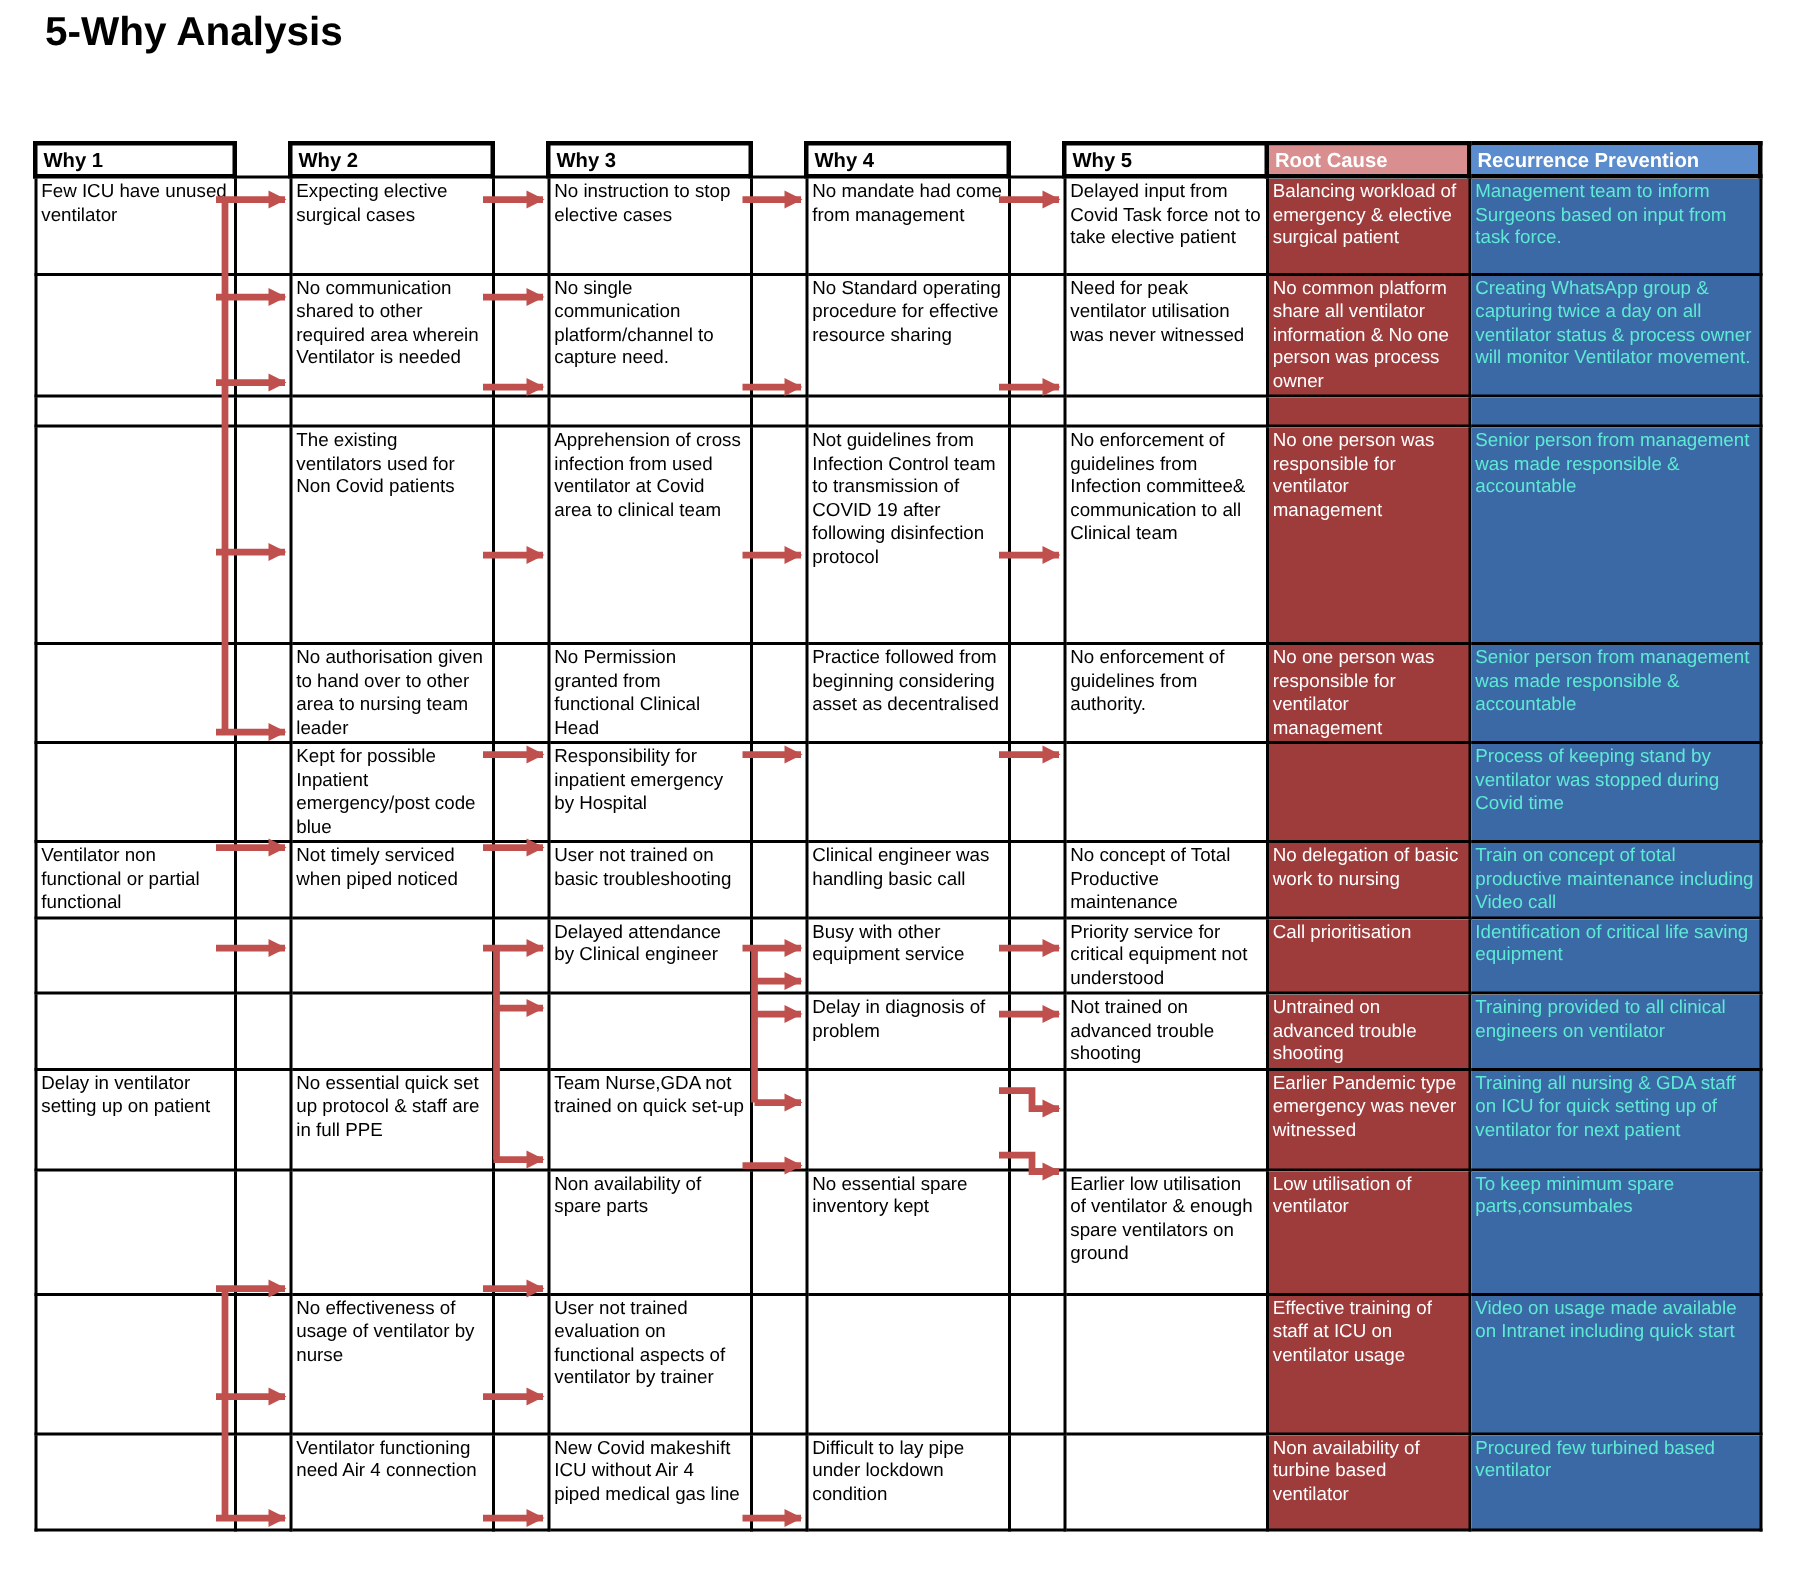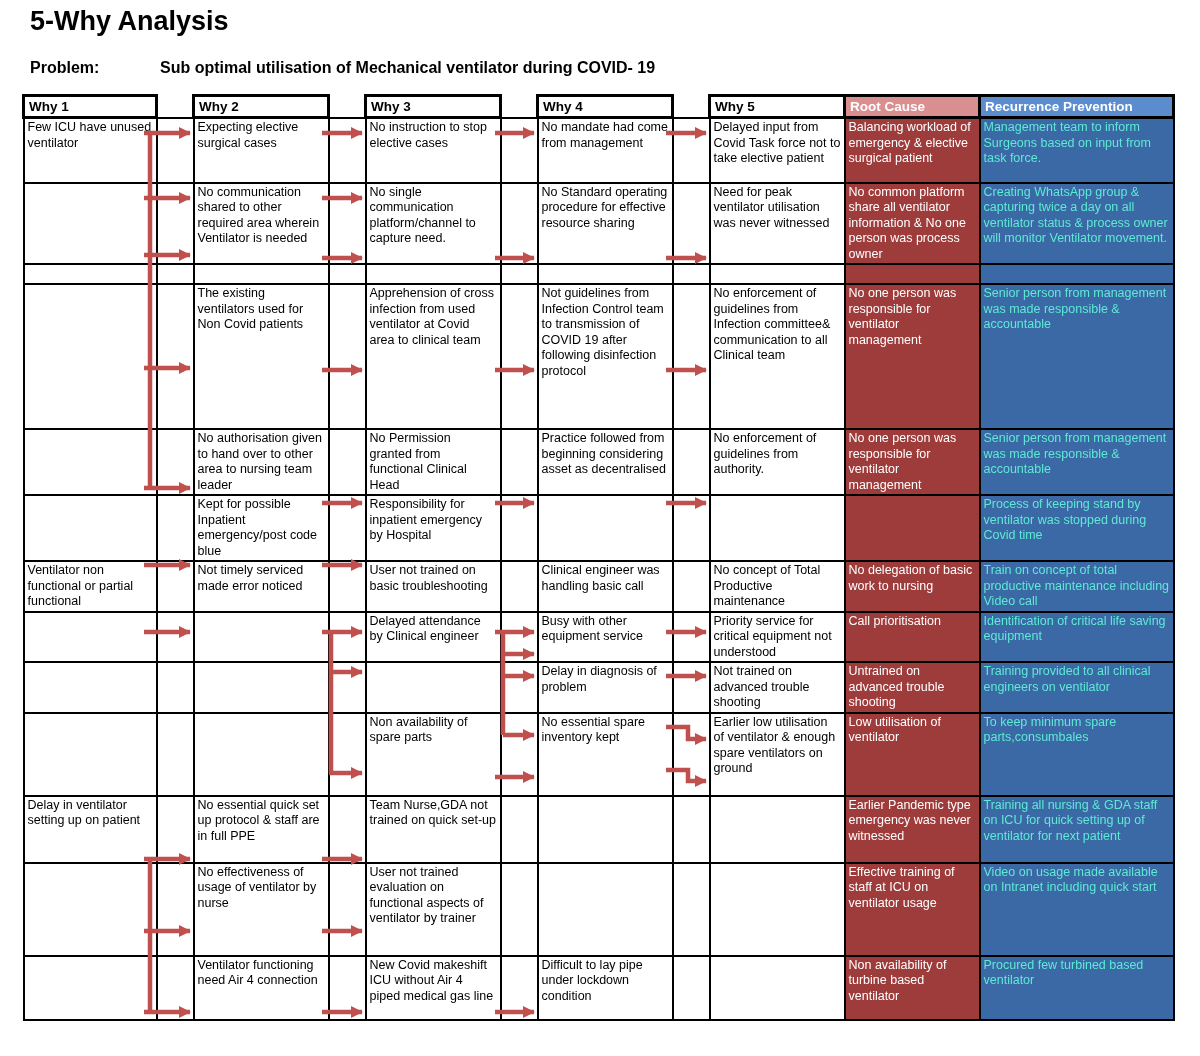--- a/index.html
+++ b/index.html
@@ -25,23 +25,20 @@
   td.rp{color:#5eead4;}
   svg.arrows{position:absolute;left:0;top:0;width:1200px;height:1056px;pointer-events:none;z-index:5;}
 </style>
 </head>
 <body>
 
 <div class="page">
 
   <div class="title">5-Why Analysis</div>
 
-  <div class="problem-row">
-    <span class="problem-label">Problem:</span><span class="problem-text">Sub optimal utilisation of Mechanical ventilator during COVID- 19</span>
-  </div>
 
   <table class="why-table">
     <colgroup>
       <col style="width:133px">
         <col style="width:37px">
       <col style="width:135px">
         <col style="width:37px">
       <col style="width:135px">
         <col style="width:37px">
       <col style="width:135px">
@@ -140,21 +137,21 @@
           <td class="gap"></td>
           <td class="why"></td>
           <td class="gap"></td>
           <td class="why"></td>
           <td class="rc" style="background: rgb(158, 59, 59);"></td>
           <td class="rp" style="background: rgb(59, 105, 165);">Process of keeping stand by ventilator was stopped during Covid time</td>
         </tr>
         <tr style="height: 47px;">
           <td class="why">Ventilator non functional or partial functional</td>
           <td class="gap"></td>
-          <td class="why">Not timely serviced made error noticed</td>
+          <td class="why">Not timely serviced when piped noticed</td>
           <td class="gap"></td>
           <td class="why">User not trained on basic troubleshooting</td>
           <td class="gap"></td>
           <td class="why">Clinical engineer was handling basic call</td>
           <td class="gap"></td>
           <td class="why">No concept of Total Productive maintenance</td>
           <td class="rc" style="background: rgb(158, 59, 59);">No delegation of basic work to nursing</td>
           <td class="rp" style="background: rgb(59, 105, 165); margin-left: 33px;">Train on concept of total productive maintenance including Video call</td>
         </tr>
         <tr style="height: 49px;">
@@ -176,45 +173,45 @@
           <td class="why"></td>
           <td class="gap"></td>
           <td class="why"></td>
           <td class="gap"></td>
           <td class="why">Delay in diagnosis of problem</td>
           <td class="gap"></td>
           <td class="why">Not trained  on advanced trouble shooting</td>
           <td class="rc" style="background: rgb(158, 59, 59);">Untrained on advanced trouble shooting</td>
           <td class="rp" style="background: rgb(59, 105, 165);">Training provided to all clinical engineers on ventilator</td>
         </tr>
+        <tr style="height: 67px;">
+          <td class="why">Delay in ventilator setting up on patient</td>
+          <td class="gap"></td>
+          <td class="why">No essential quick set up protocol &amp; staff are in  full PPE</td>
+          <td class="gap"></td>
+          <td class="why">Team Nurse,GDA not trained on quick set-up</td>
+          <td class="gap"></td>
+          <td class="why"></td>
+          <td class="gap"></td>
+          <td class="why"></td>
+          <td class="rc" style="background: rgb(158, 59, 59);">Earlier Pandemic type emergency was never witnessed</td>
+          <td class="rp" style="background: rgb(59, 105, 165);">Training all nursing &amp; GDA staff on ICU for quick setting up of ventilator for next patient</td>
+        </tr>
         <tr style="height: 83px;">
           <td class="why"></td>
           <td class="gap"></td>
           <td class="why"></td>
           <td class="gap"></td>
           <td class="why">Non availability of spare parts</td>
           <td class="gap"></td>
           <td class="why">No essential spare inventory kept</td>
           <td class="gap"></td>
           <td class="why">Earlier low utilisation of ventilator &amp; enough spare ventilators on ground</td>
           <td class="rc" style="background: rgb(158, 59, 59);">Low utilisation of ventilator</td>
           <td class="rp" style="background: rgb(59, 105, 165);">To keep minimum spare parts,consumbales</td>
-        </tr>
-        <tr style="height: 67px;">
-          <td class="why">Delay in ventilator setting up on patient</td>
-          <td class="gap"></td>
-          <td class="why">No essential quick set up protocol &amp; staff are in  full PPE</td>
-          <td class="gap"></td>
-          <td class="why">Team Nurse,GDA not trained on quick set-up</td>
-          <td class="gap"></td>
-          <td class="why"></td>
-          <td class="gap"></td>
-          <td class="why"></td>
-          <td class="rc" style="background: rgb(158, 59, 59);">Earlier Pandemic type emergency was never witnessed</td>
-          <td class="rp" style="background: rgb(59, 105, 165);">Training all nursing &amp; GDA staff on ICU for quick setting up of ventilator for next patient</td>
         </tr>
         <tr style="height: 93px;">
           <td class="why"></td>
           <td class="gap"></td>
           <td class="why">No effectiveness of usage of ventilator by nurse</td>
           <td class="gap"></td>
           <td class="why">User not trained evaluation  on functional aspects of ventilator by trainer</td>
           <td class="gap"></td>
           <td class="why"></td>
           <td class="gap"></td>

